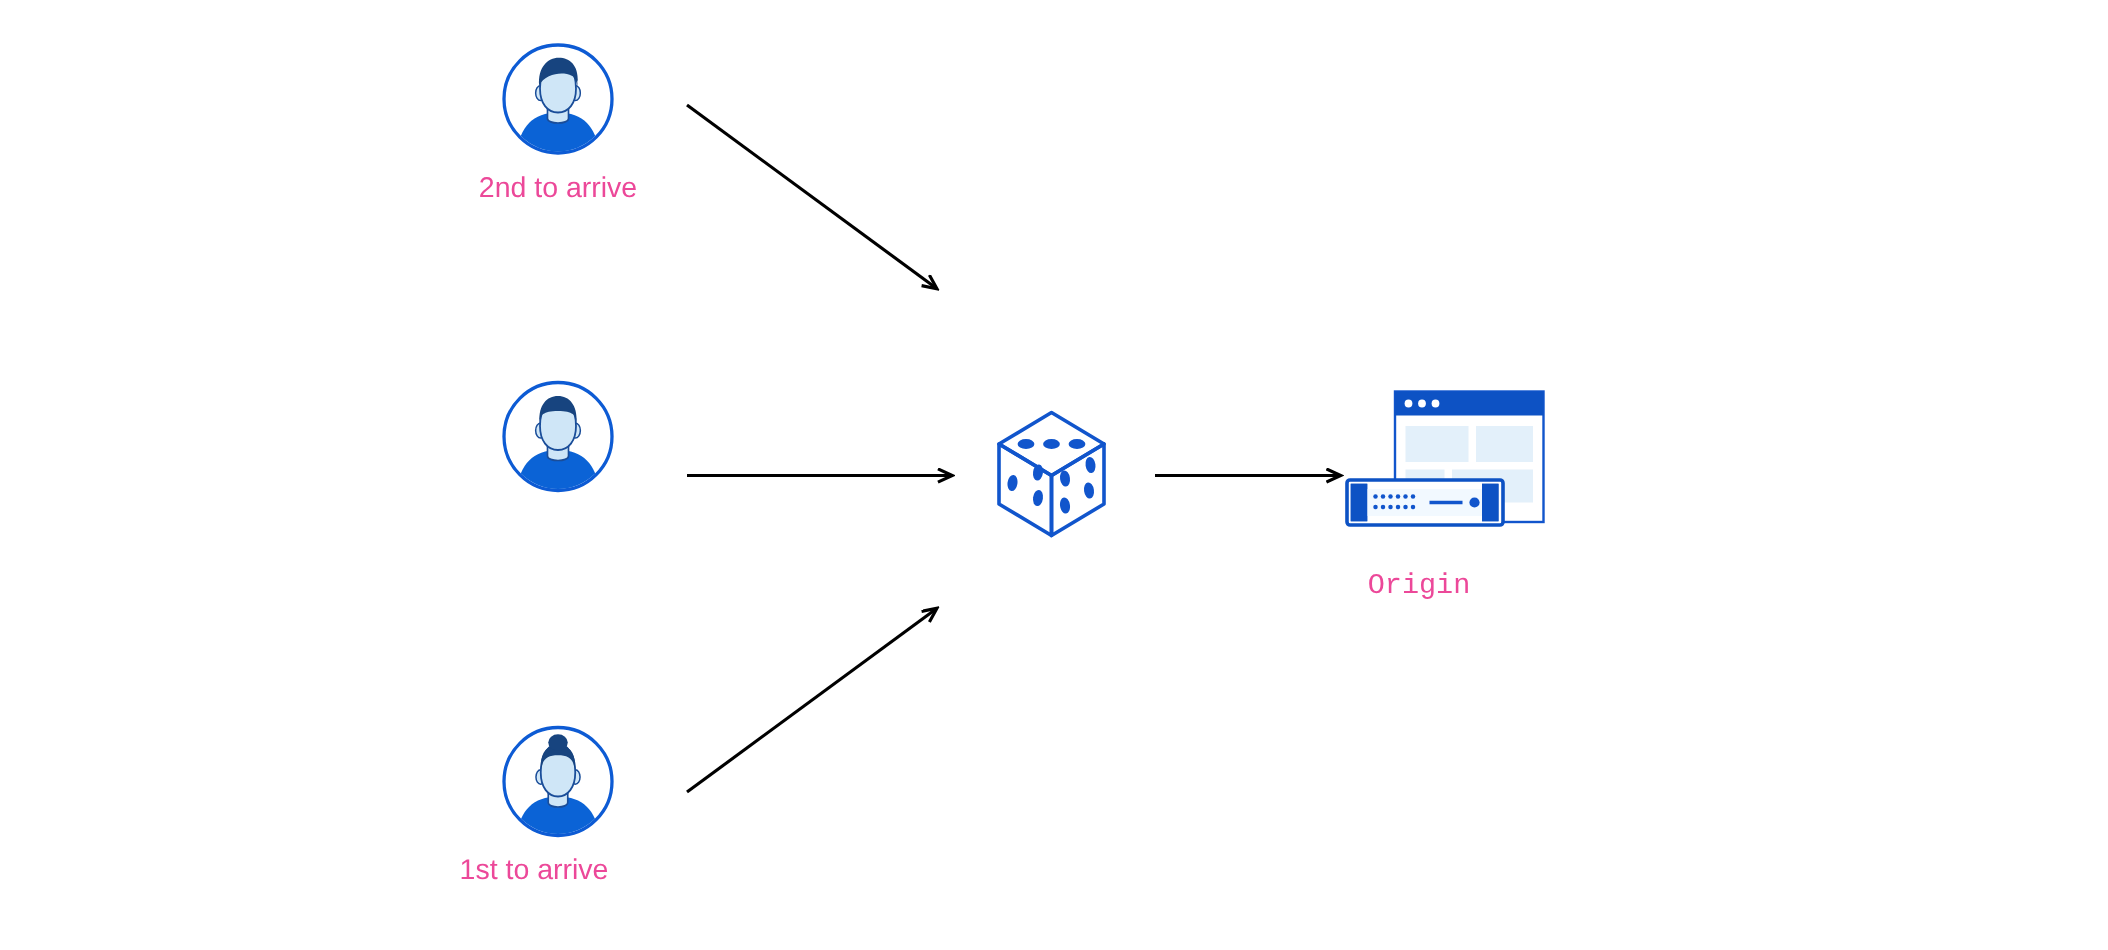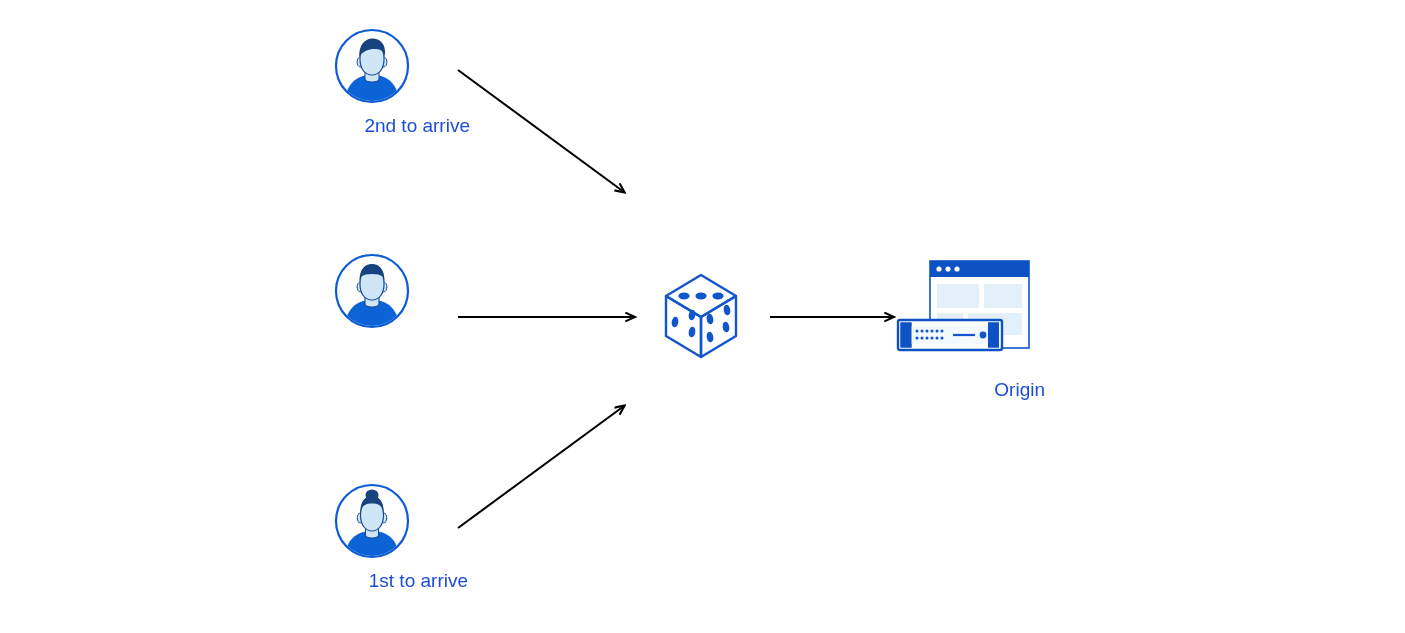--- a/index.html
+++ b/index.html
@@ -19,22 +19,22 @@
   }
   .node {
     position: absolute;
   }
   .avatar-wrap {
     width: 76px;
     height: 76px;
   }
   .node-label {
     position: absolute;
-    text-align: right;
-    color: #1d4ed8;
+    text-align: center;
+    color: #ec4899;
     font-size: 19px;
     line-height: 22px;
     white-space: nowrap;
     font-family: "Liberation Sans", sans-serif;
   }
   #arrow-layer {
     position: absolute;
     left: 0;
     top: 0;
     width: 1405px;
@@ -120,21 +120,21 @@
         <path d="M31.5 40 h13 v12 c0 4 -13 4 -13 0 Z" fill="#cfe6f7" stroke="#1a4d99" stroke-width="1.1"></path>
         <ellipse cx="26.5" cy="35" rx="3.2" ry="4.8" fill="#cfe6f7" stroke="#1a4d99" stroke-width="1"></ellipse>
         <ellipse cx="49.5" cy="35" rx="3.2" ry="4.8" fill="#cfe6f7" stroke="#1a4d99" stroke-width="1"></ellipse>
         <path d="M26.5 32 C26.5 19 32.5 13 38 13 C43.5 13 49.5 19 49.5 32 C49.5 42 44.5 48 38 48 C31.5 48 26.5 42 26.5 32 Z" fill="#cfe6f7" stroke="#1a4d99" stroke-width="1.2"></path>
         <path d="M27 30 C25.5 20 30 13.5 38 13.5 C46 13.5 50.5 20 49 30
                  C48.5 23 45 20.5 38 20.5 C31 20.5 27.5 23 27 30 Z" fill="#17447f"></path>
         <ellipse cx="38" cy="12" rx="6.5" ry="5.5" fill="#17447f"></ellipse>
       </g>
     </svg>
   </div>
-  <div class="node-label" style="left:272px; top:570px; width:196px;">1st to arrive</div>
+  <div class="node-label" style="left:258px; top:570px; width:196px;">1st to arrive</div>
 
   <div class="node dice-wrap" style="left:660px; top:270px;">
     <svg width="82" height="92" viewBox="0 0 82 92">
       <g stroke="#1155cc" stroke-width="2.4" fill="none" stroke-linejoin="round">
 
         <path d="M41 5 L76 26 L41 47 L6 26 Z"></path>
 
         <path d="M6 26 L41 47 L41 87 L6 66 Z"></path>
 
         <path d="M76 26 L76 66 L41 87 L41 47 Z"></path>
@@ -191,15 +191,15 @@
           <circle cx="32" cy="80" r="1.5"></circle>
             <circle cx="37" cy="80" r="1.5"></circle>
           <circle cx="42" cy="80" r="1.5"></circle>
             <circle cx="47" cy="80" r="1.5"></circle>
         </g>
         <line x1="58" y1="77" x2="80" y2="77" stroke="#1155cc" stroke-width="2.2"></line>
         <circle cx="88" cy="77" r="3.4" fill="#1155cc"></circle>
       </g>
     </svg>
   </div>
-  <div class="node-label" style="left:885px; top:379px; width:160px;">Origin</div>
+  <div class="node-label" style="left:866px; top:379px; width:160px;font-family:Liberation Mono, monospace;">Origin</div>
 
 </div>
 
 </body></html>

